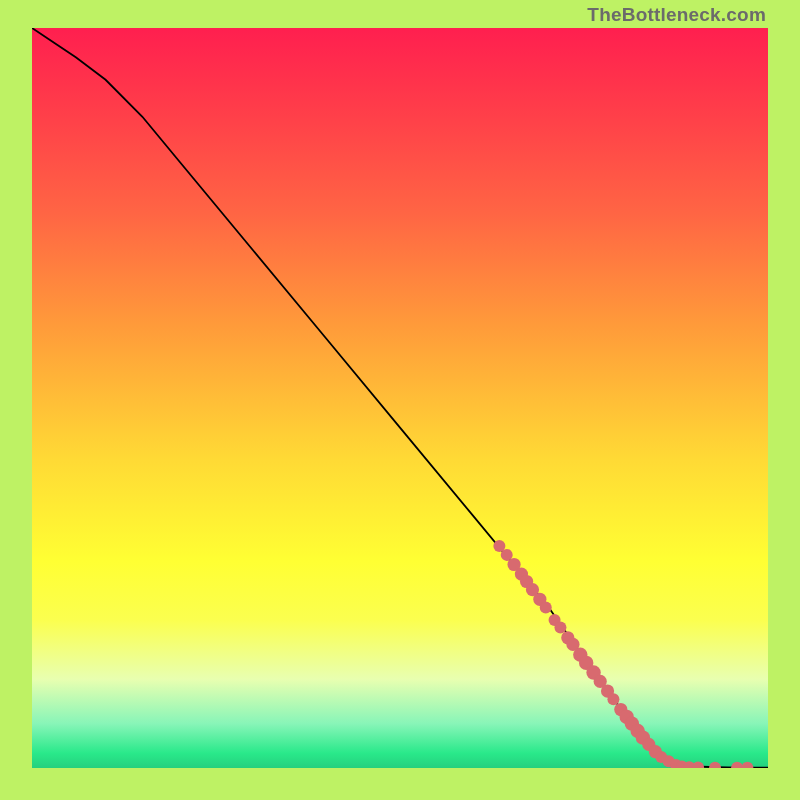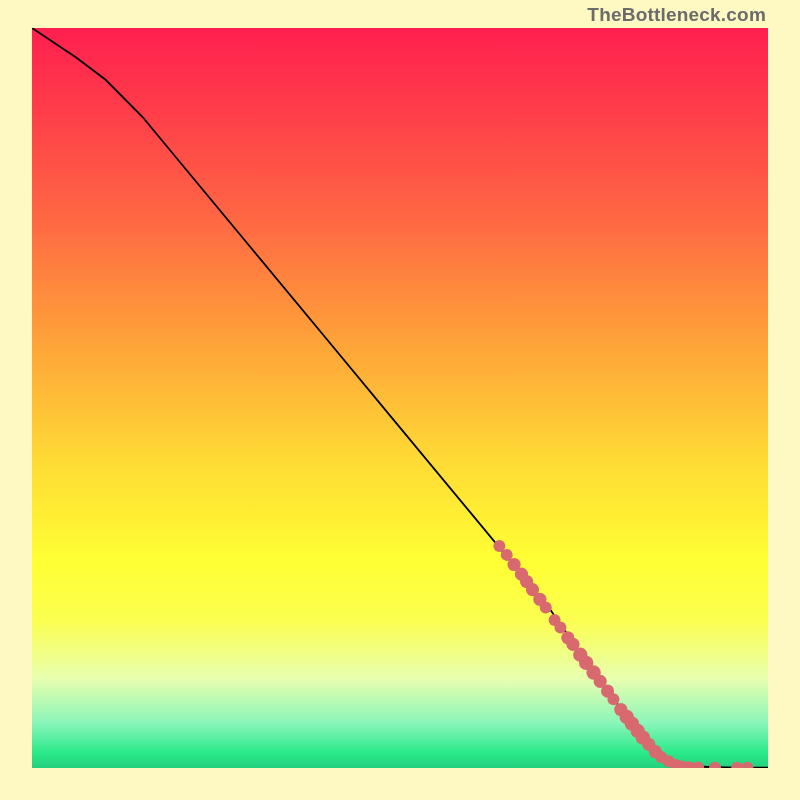--- a/index.html
+++ b/index.html
@@ -9,21 +9,21 @@
     height: 800px;
     background: #000;
     overflow: hidden;
   }
   .frame {
     position: absolute;
     left: 0;
     top: 0;
     width: 800px;
     height: 800px;
-    background: #fef9c3;
+    background: #bef264;
   }
   .plot {
     position: absolute;
     left: 32px;
     top: 28px;
     width: 736px;
     height: 740px;
     
     background: linear-gradient(to bottom,
       #ff1f4f 0%,

